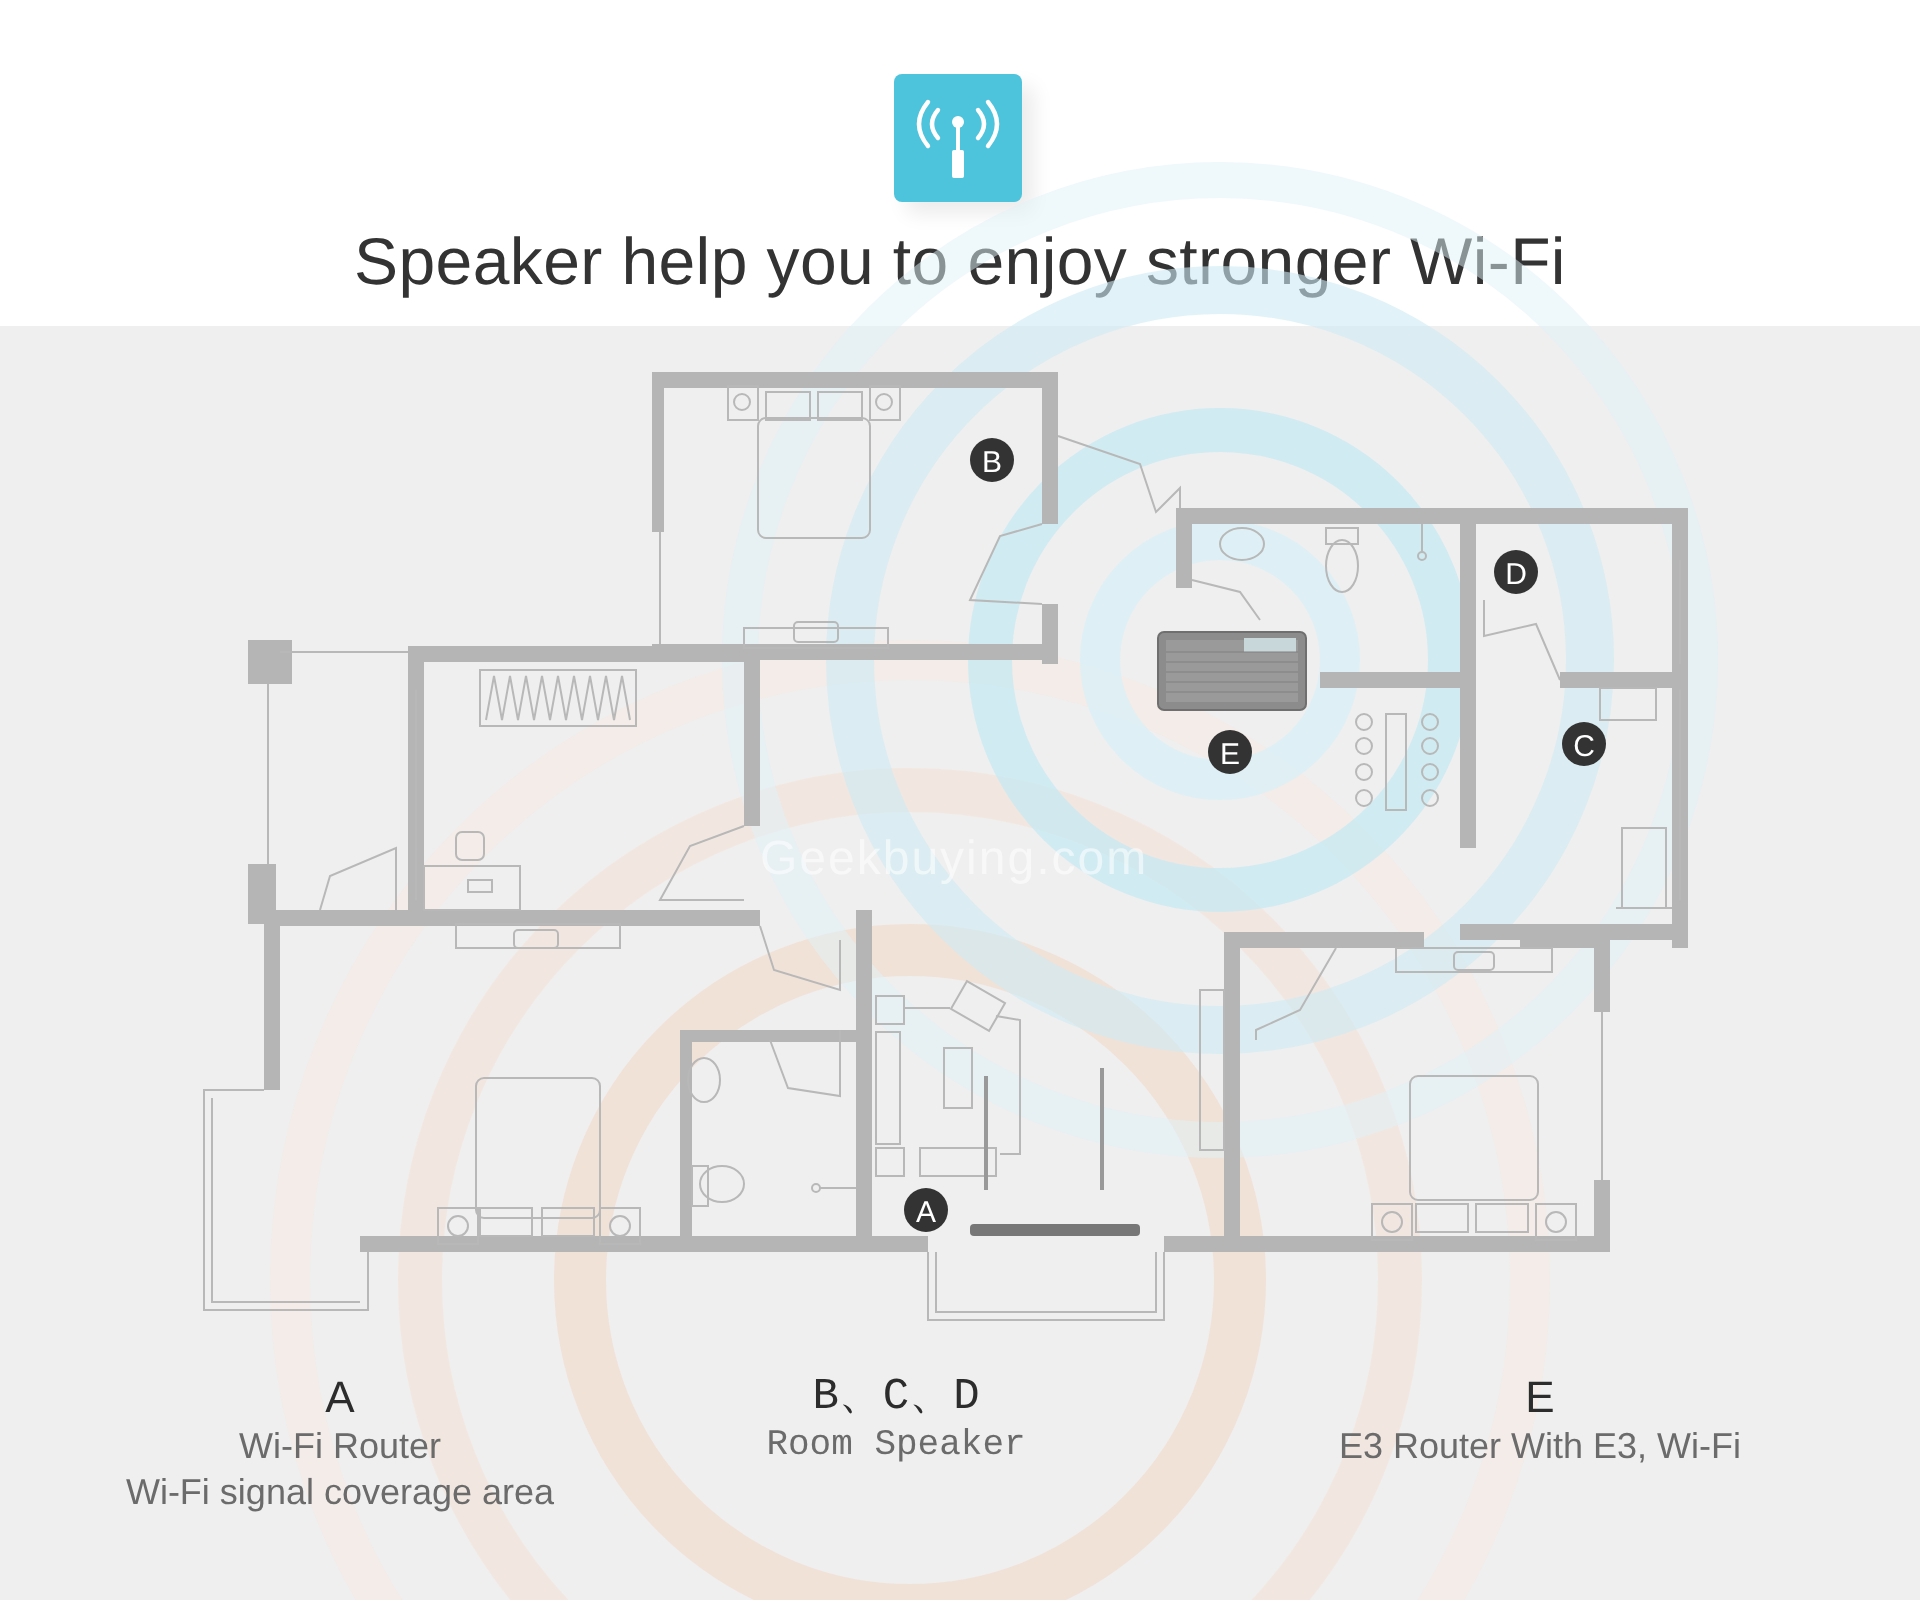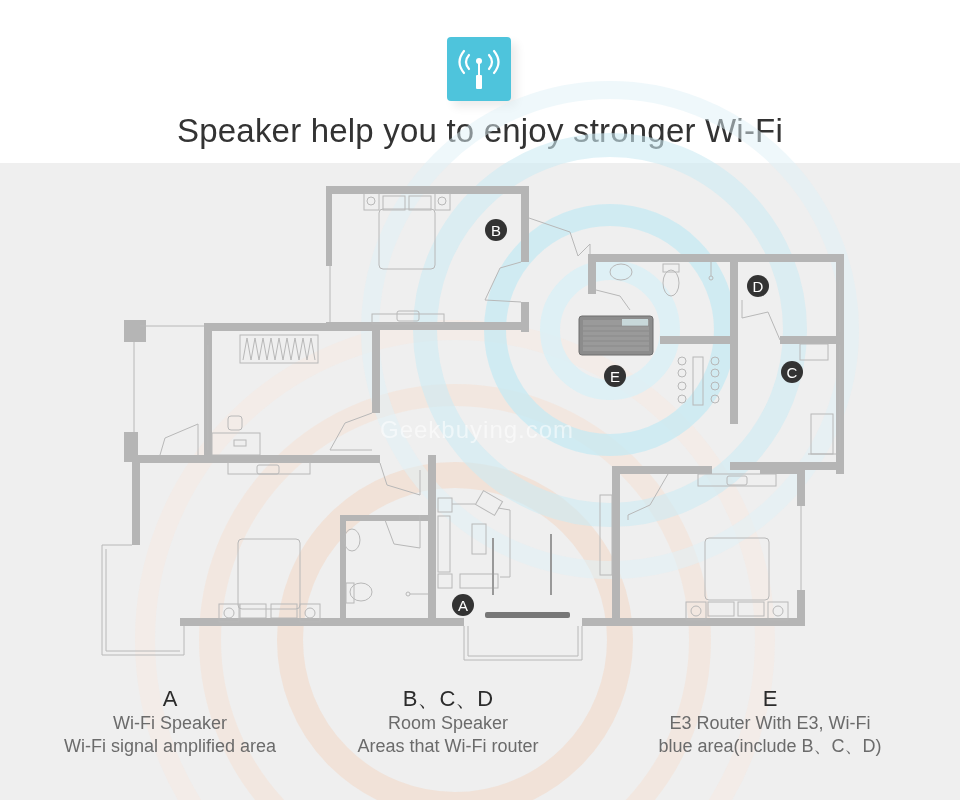--- a/index.html
+++ b/index.html
@@ -6,21 +6,21 @@
   body { width:960px; height:800px; background:#ffffff; position:relative; overflow:hidden; font-family:"Liberation Sans", sans-serif; }
   .top { position:absolute; left:0; top:0; width:960px; height:163px; background:#ffffff; }
   .icon-box { position:absolute; left:447px; top:37px; width:64px; height:64px; background:#4ec4dc; border-radius:4px; box-shadow:6px 6px 10px rgba(0,0,0,0.08); }
   .icon-box svg { position:absolute; left:0; top:0; }
   .title { position:absolute; left:0; top:112px; width:960px; text-align:center; font-size:33px; color:#333333; font-weight:300; letter-spacing:0.2px; }
   .panel { position:absolute; left:0; top:163px; width:960px; height:637px; background:#efefef; }
   .plan { position:absolute; left:0; top:0; }
   .legend { position:absolute; top:686px; text-align:center; color:#6b6b6b; font-size:18px; line-height:23px; }
   .legend .key { color:#2c2c2c; font-size:22px; line-height:26px; margin-bottom:0px; }
   .legend-a { left:20px; width:300px; }
-  .legend-bcd { left:318px; width:260px; }
+  .legend-bcd { left:318px; width:260px;font-family:Liberation Mono, monospace; }
   .legend-e { left:590px; width:360px; }
   .watermark { position:absolute; left:380px; top:384px; font-size:24px; color:rgba(255,255,255,0.55); letter-spacing:1px;margin-top:32px; }
 </style>
 </head>
 <body>
 
 <div class="top">
   <div class="icon-box">
     <svg width="64" height="64" viewBox="0 0 64 64">
       <g fill="none" stroke="#ffffff" stroke-width="2.2" stroke-linecap="round">
@@ -244,27 +244,25 @@
   <g>
     <circle cx="615" cy="376" r="11" fill="#333"></circle>
     <text x="615" y="382" text-anchor="middle" font-family="Liberation Sans, sans-serif" font-size="15" fill="#fff">E</text>
   </g>
 </svg>
 
 <div class="watermark">Geekbuying.com</div>
 
 <div class="legend legend-a">
   <div class="key">A</div>
-  <div>Wi-Fi Speaker</div>
-  <div>Wi-Fi signal amplified area</div>
+  <div>Wi-Fi Router</div>
+  <div>Wi-Fi signal coverage area</div>
 </div>
 
 <div class="legend legend-bcd">
   <div class="key">B、C、D</div>
   <div>Room Speaker</div>
-  <div>Areas that Wi-Fi router</div>
 </div>
 
 <div class="legend legend-e">
   <div class="key">E</div>
   <div>E3 Router With E3, Wi-Fi</div>
-  <div>blue area(include B、C、D)</div>
 </div>
 
 </body></html>

